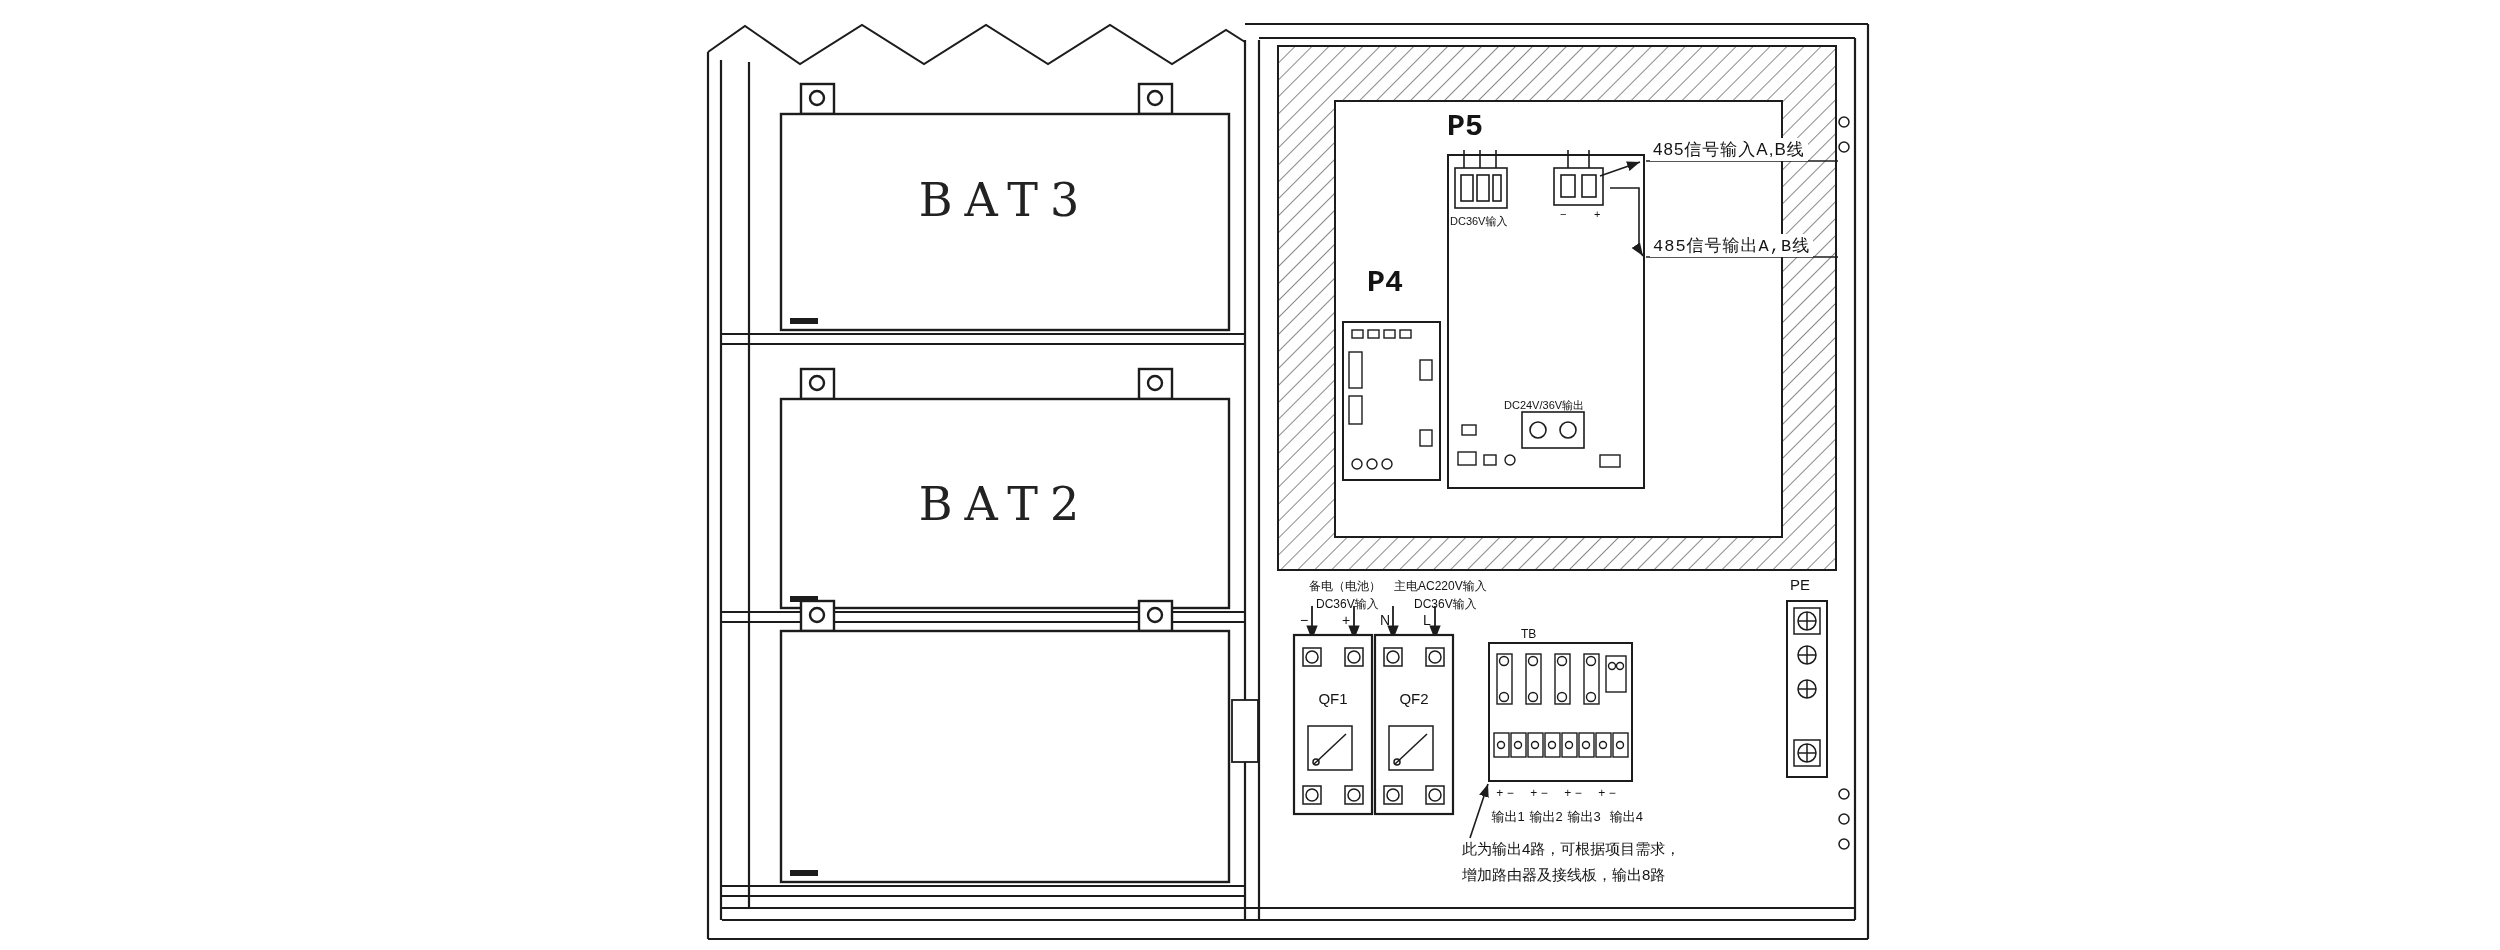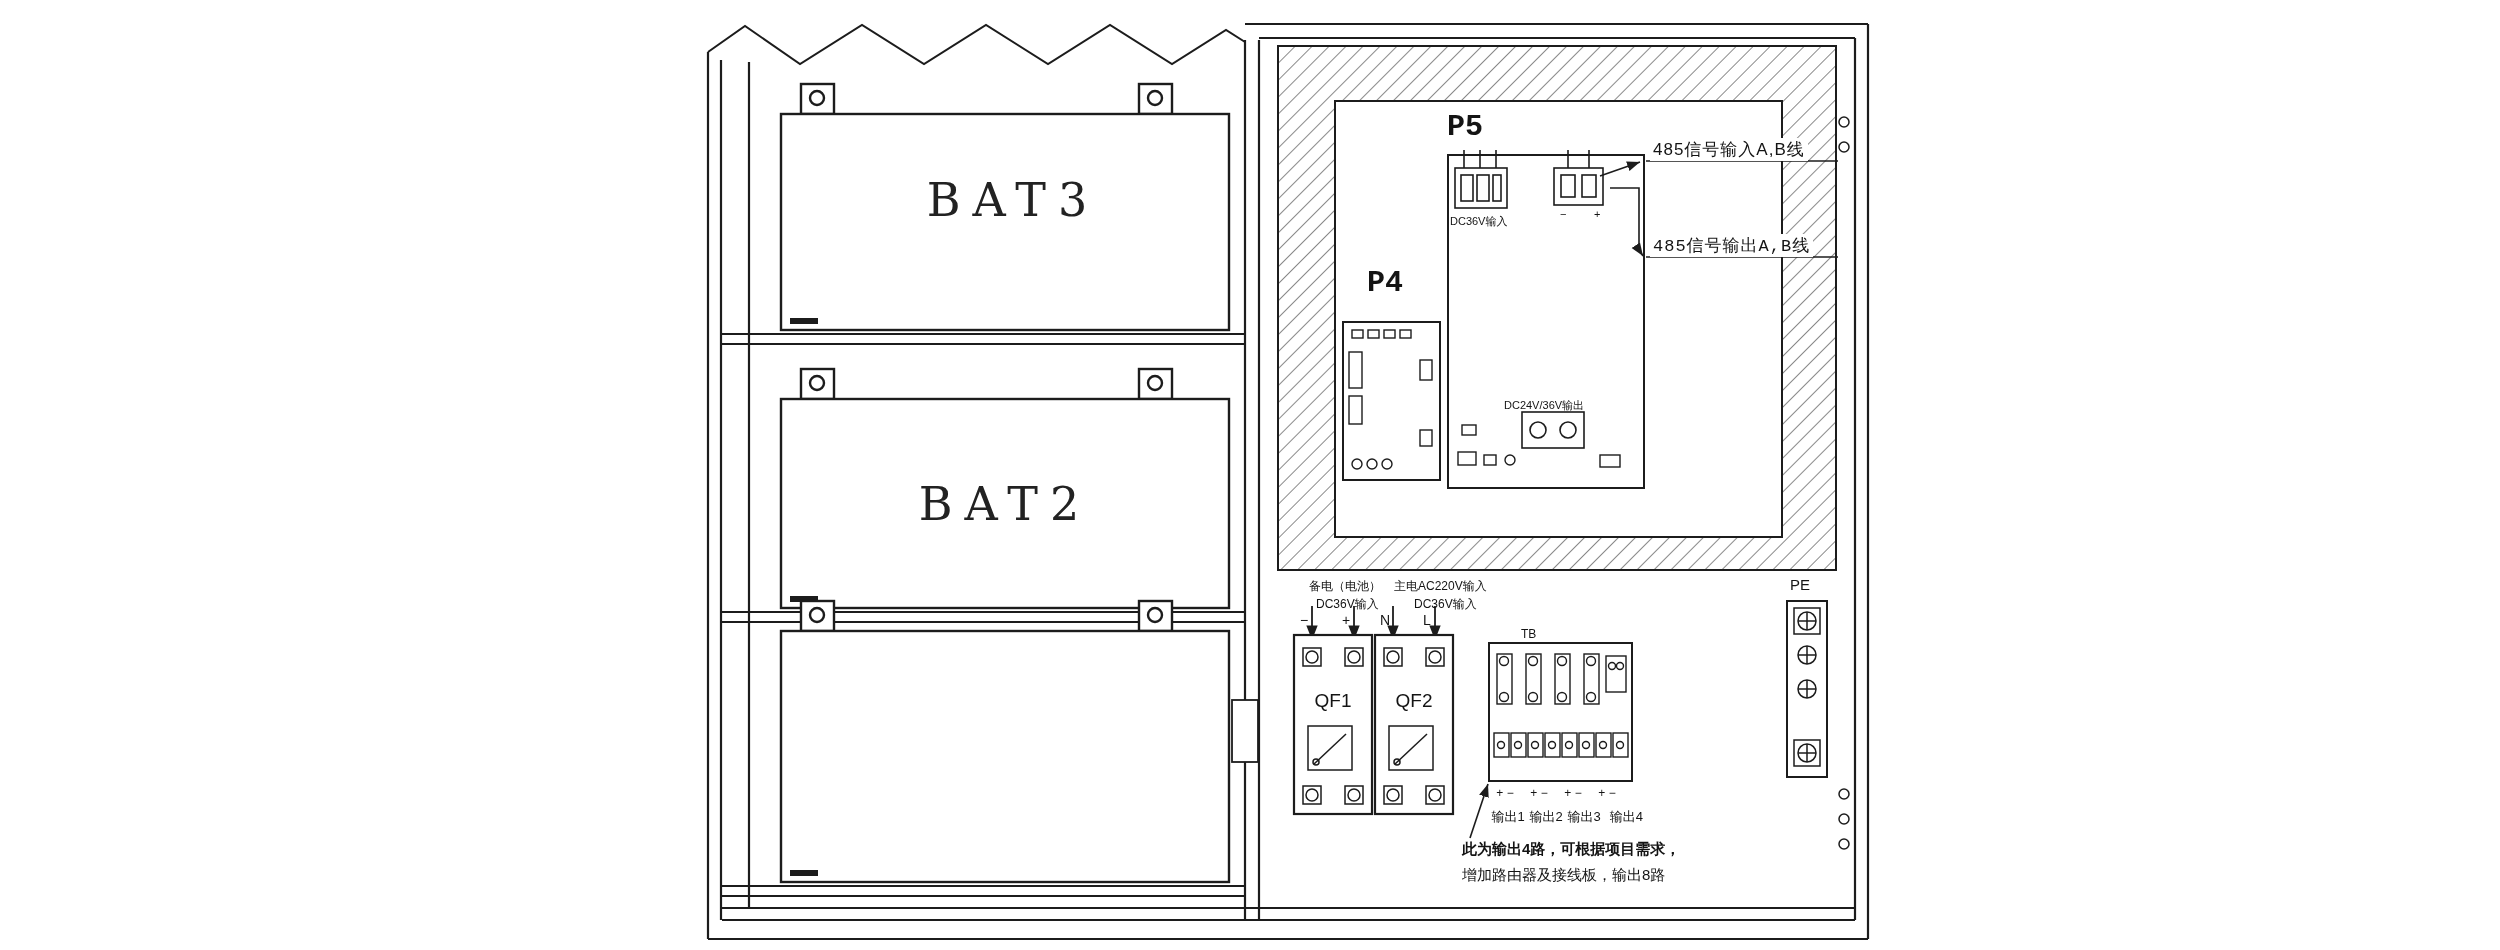--- a/index.html
+++ b/index.html
@@ -8,21 +8,21 @@
   svg.layer { position:absolute; left:0; top:0; }
   .t { position:absolute; white-space:nowrap; color:#141414; }
   .bat-label { position:absolute; display:flex; align-items:center; justify-content:center;
                font-family:"DejaVu Serif","Liberation Serif",serif; font-size:46px;
                letter-spacing:12px; color:#222; }
   .board-label { font-family:Liberation Mono, monospace; font-weight:bold; font-size:30px; }
   .sig { font-size:17px; background:#fff; padding:0 3px; letter-spacing:1px; }
   .tiny { font-size:11px; }
   .small { font-size:12px;margin-left:26px; }
   .pol { font-size:14px; width:20px; text-align:center; }
-  .qf { font-size:19px; width:78px; text-align:center; }
+  .qf { font-size:15px; width:78px; text-align:center; }
   .pair { font-size:12px; width:30px; text-align:center; }
   .out { font-size:13px; width:42px; text-align:center; }
   .note { font-size:15px; }
 </style>
 </head>
 <body>
 
 <div class="canvas">
 
   <svg class="layer" width="2500" height="950" viewBox="0 0 2500 950">
@@ -236,21 +236,21 @@
       <circle cx="1844" cy="122" r="5"></circle>
         <circle cx="1844" cy="147" r="5"></circle>
       <circle cx="1844" cy="794" r="5"></circle>
         <circle cx="1844" cy="819" r="5"></circle>
         <circle cx="1844" cy="844" r="5"></circle>
     </g>
 
     <rect x="1232" y="700" width="26" height="62" fill="#ffffff" stroke="#1c1c1c" stroke-width="1.8"></rect>
   </svg>
 
-  <div class="bat-label" style="left:781px;top:114px;width:448px;height:172px;padding-left:8px;">BAT3</div>
+  <div class="bat-label" style="left:781px;top:114px;width:448px;height:172px;">BAT3</div>
   <div class="bat-label" style="left:781px;top:399px;width:448px;height:209px;">BAT2</div>
 
   <div class="t board-label" style="left:1447px;top:110px;">P5</div>
   <div class="t board-label" style="left:1367px;top:266px;">P4</div>
 
   <div class="t sig" style="left:1650px;top:138px;">485信号输入A,B线</div>
   <div class="t sig" style="left:1650px;top:234px;font-family:Liberation Mono, monospace;">485信号输出A,B线</div>
 
   <div class="t tiny" style="left:1450px;top:214px;">DC36V输入</div>
   <div class="t tiny" style="left:1560px;top:208px;">−</div>
@@ -275,18 +275,18 @@
   <div class="t pair" style="left:1490px;top:786px;">+ −</div>
   <div class="t pair" style="left:1524px;top:786px;">+ −</div>
   <div class="t pair" style="left:1558px;top:786px;">+ −</div>
   <div class="t pair" style="left:1592px;top:786px;">+ −</div>
 
   <div class="t out" style="left:1487px;top:808px;">输出1</div>
   <div class="t out" style="left:1525px;top:808px;">输出2</div>
   <div class="t out" style="left:1563px;top:808px;">输出3</div>
   <div class="t out" style="left:1601px;top:808px;text-align:right;">输出4</div>
 
-  <div class="t note" style="left:1462px;top:840px;font-weight:bold;">此为输出4路，可根据项目需求，</div>
+  <div class="t note" style="left:1462px;top:840px;">此为输出4路，可根据项目需求，</div>
   <div class="t note" style="left:1462px;top:866px;">增加路由器及接线板，输出8路</div>
 
   <div class="t" style="left:1790px;top:576px;font-size:15px;">PE</div>
 
 </div>
 
 </body></html>

